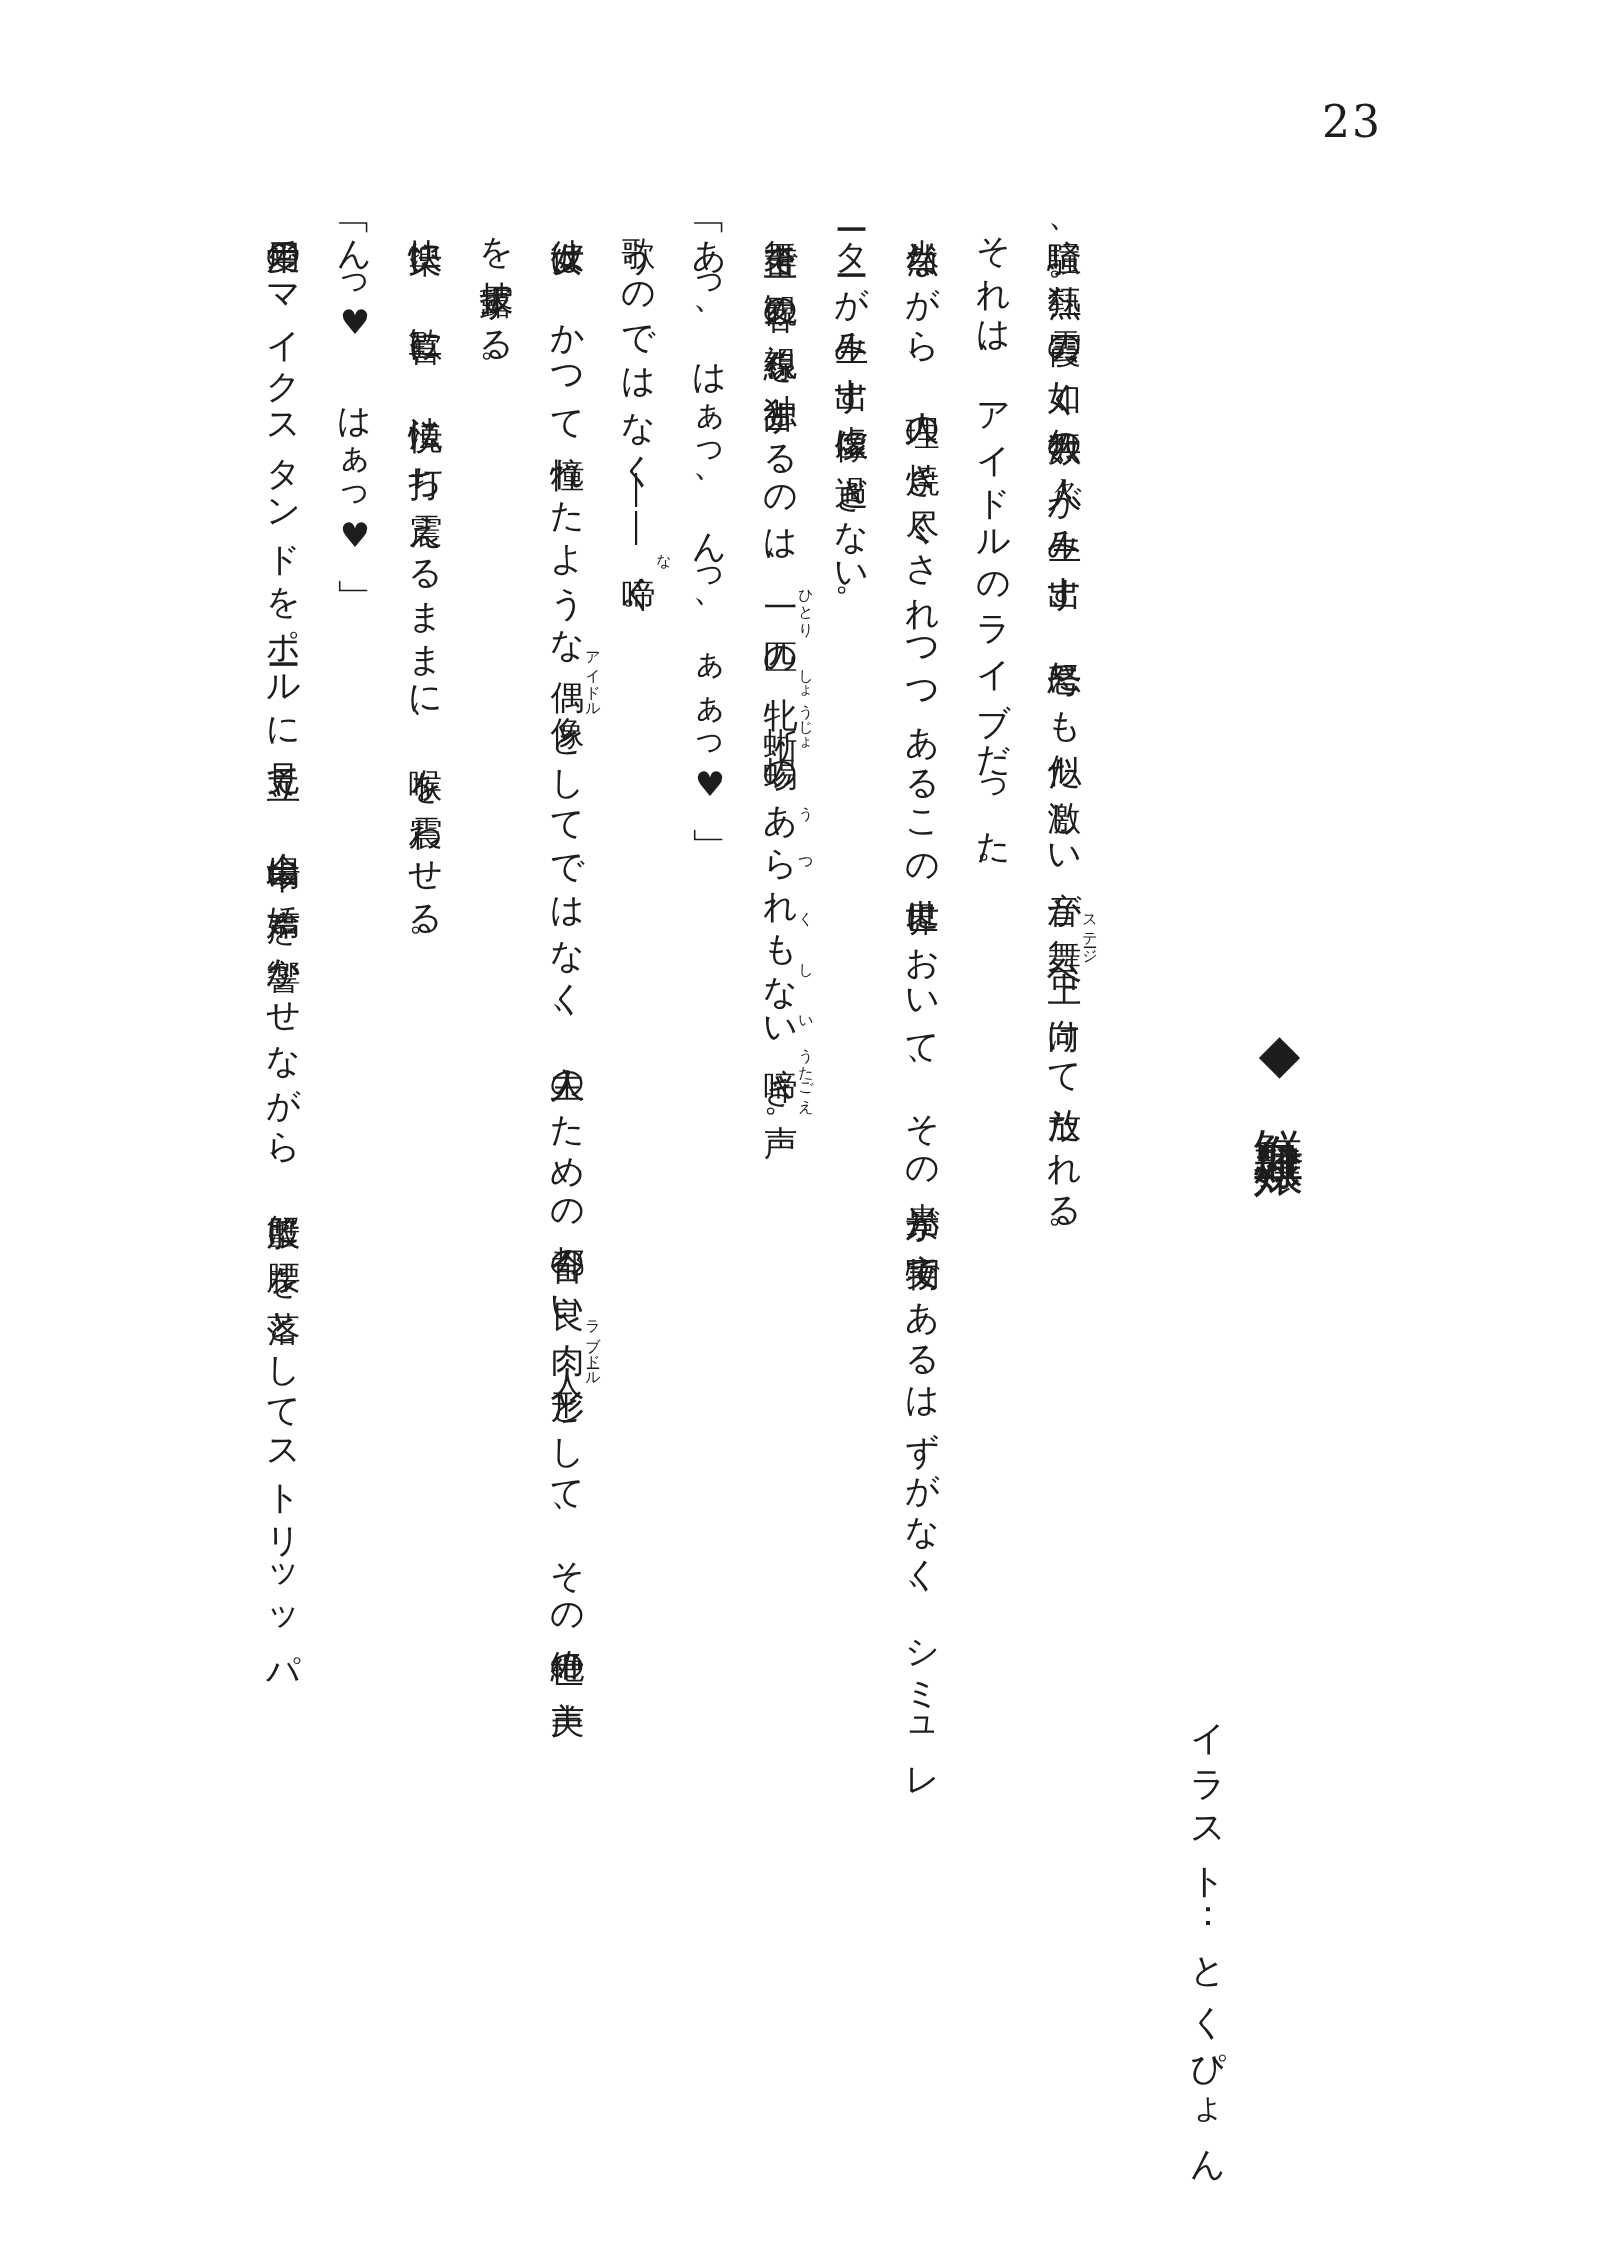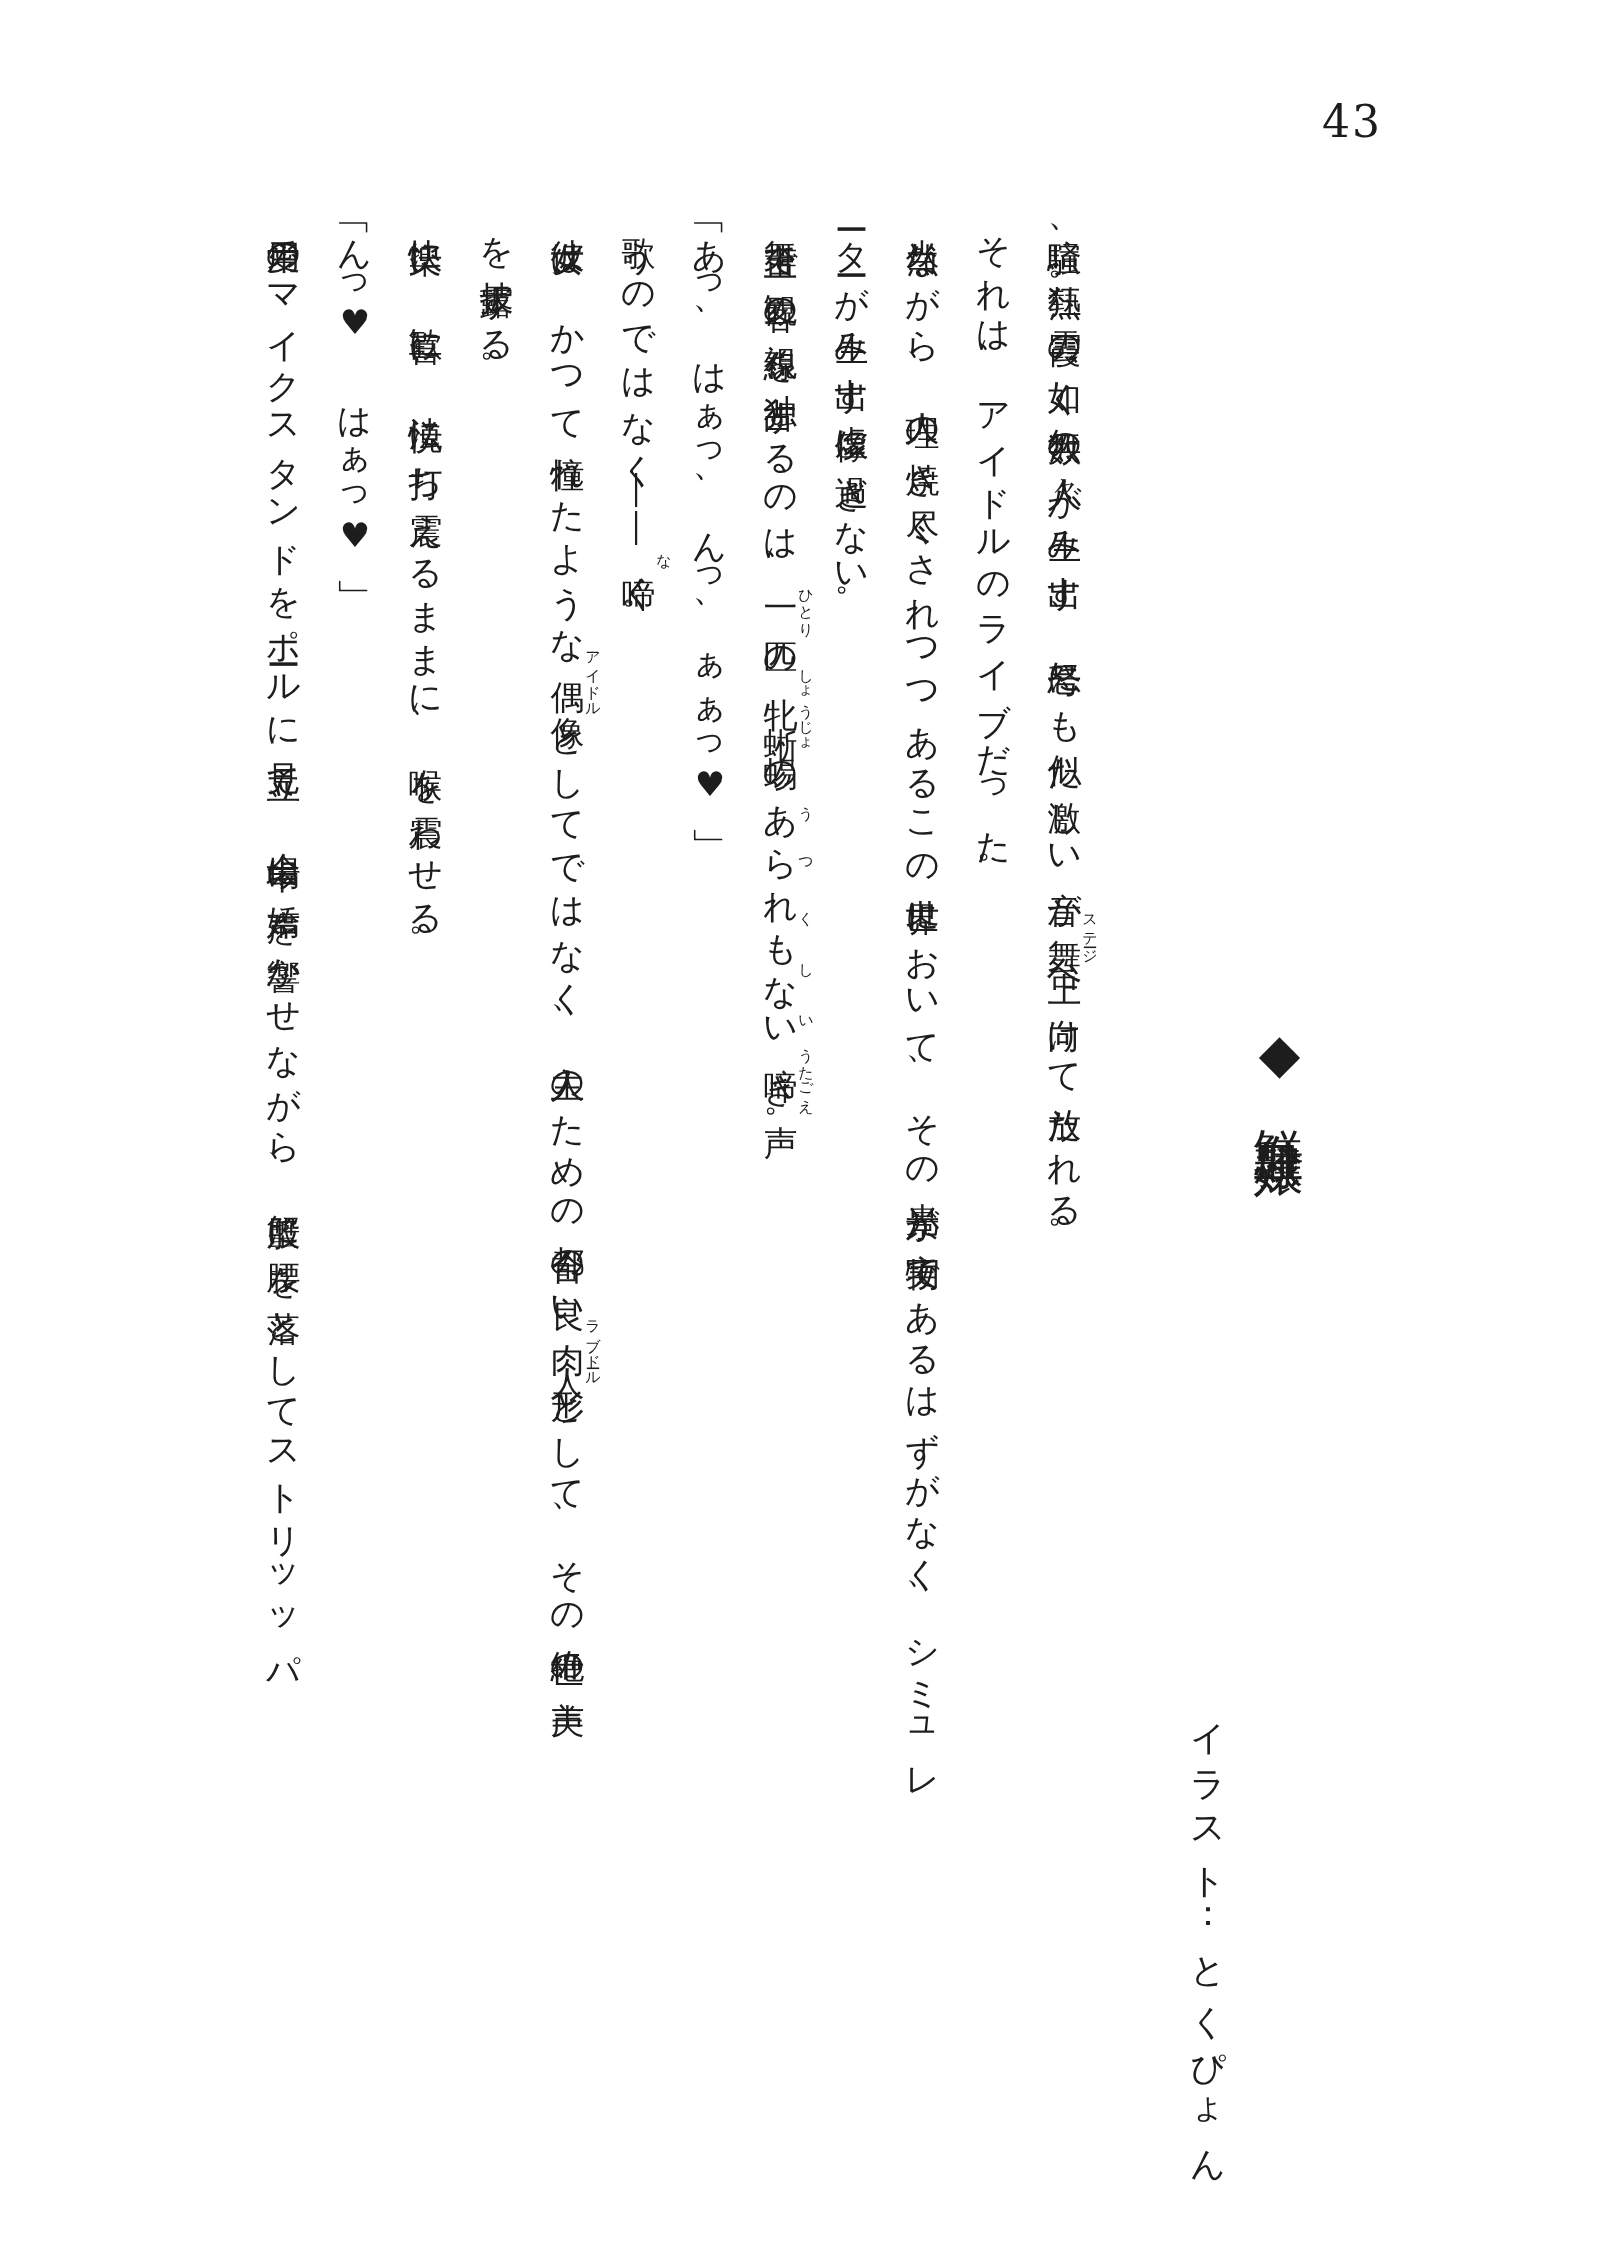--- a/index.html
+++ b/index.html
@@ -73,21 +73,21 @@
   }
   rt {
     font-size: 15px;
     letter-spacing: 0;
     font-family: "DejaVu Serif", "Liberation Serif", serif;
   }
 </style>
 </head>
 <body style="--page-bg: #ffffff; --page-fg: #1d1d1d;">
 
-<div class="page-number">43</div>
+<div class="page-number">23</div>
 
 <div class="chapter-title">
   <span class="marker">◆</span><span>鮮血隷嬢</span>
 </div>
 
 <div class="illustrator-credit">イラスト：とくぴょん</div>
 
 <div class="body-text">
     <p class="tcol"><span>喧騒、熱狂。雲霞の如く無数の人々が生み出す、怒号にも似た激しい音が</span><ruby>舞台上<rt>ステージ</rt></ruby><span>へ向けて放たれる。</span></p>
     <p class="tcol"><span>それは、アイドルのライブだった。</span></p>

